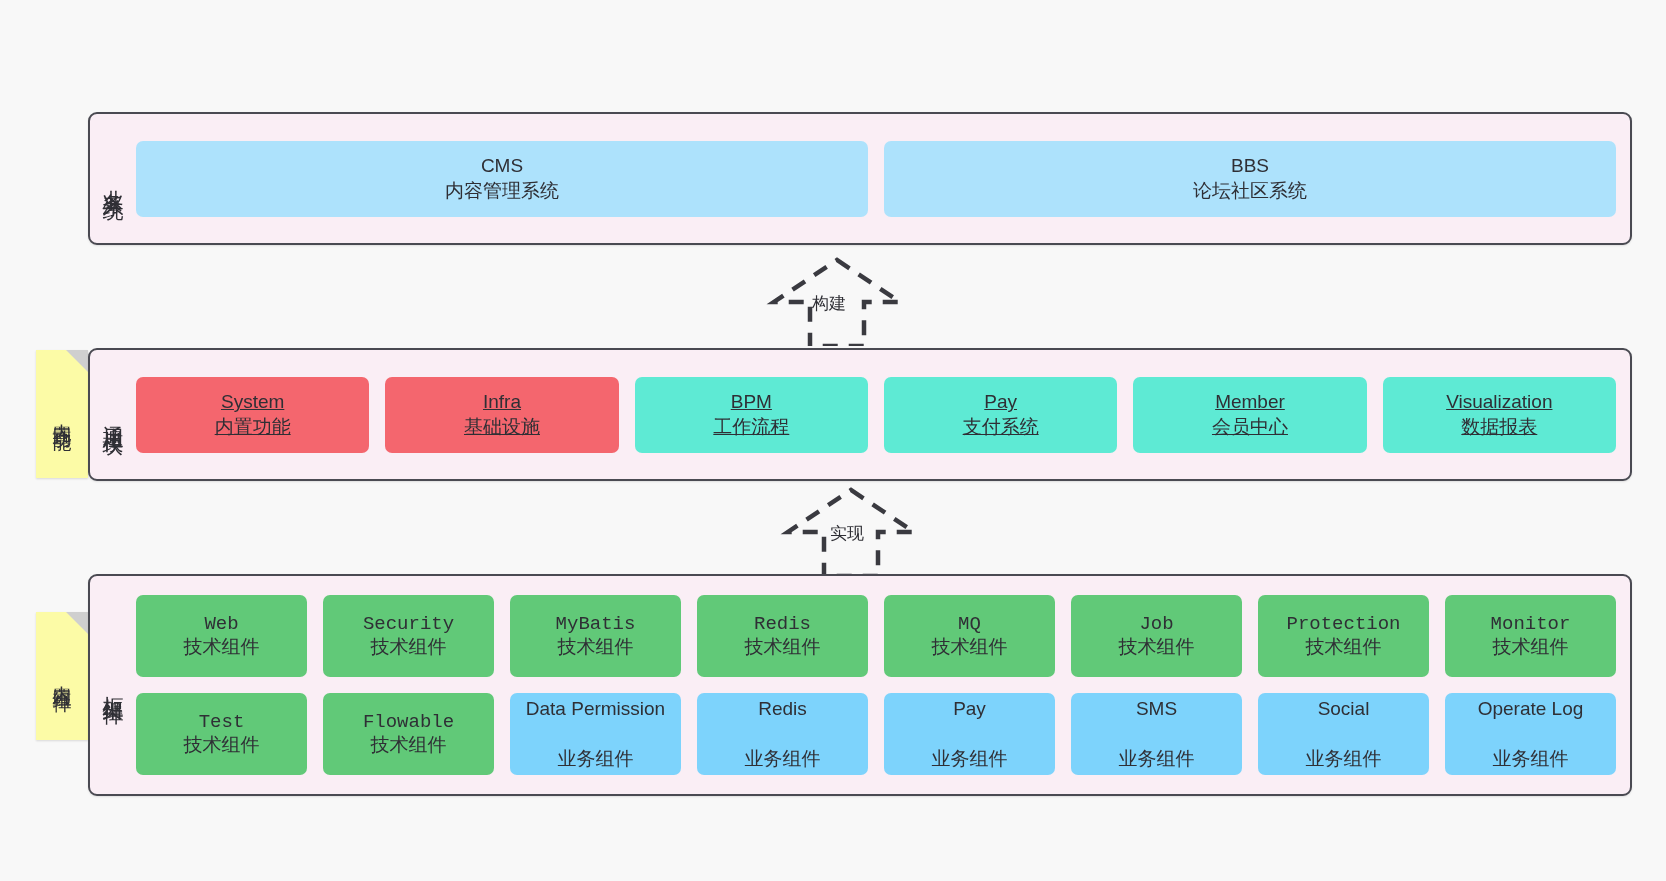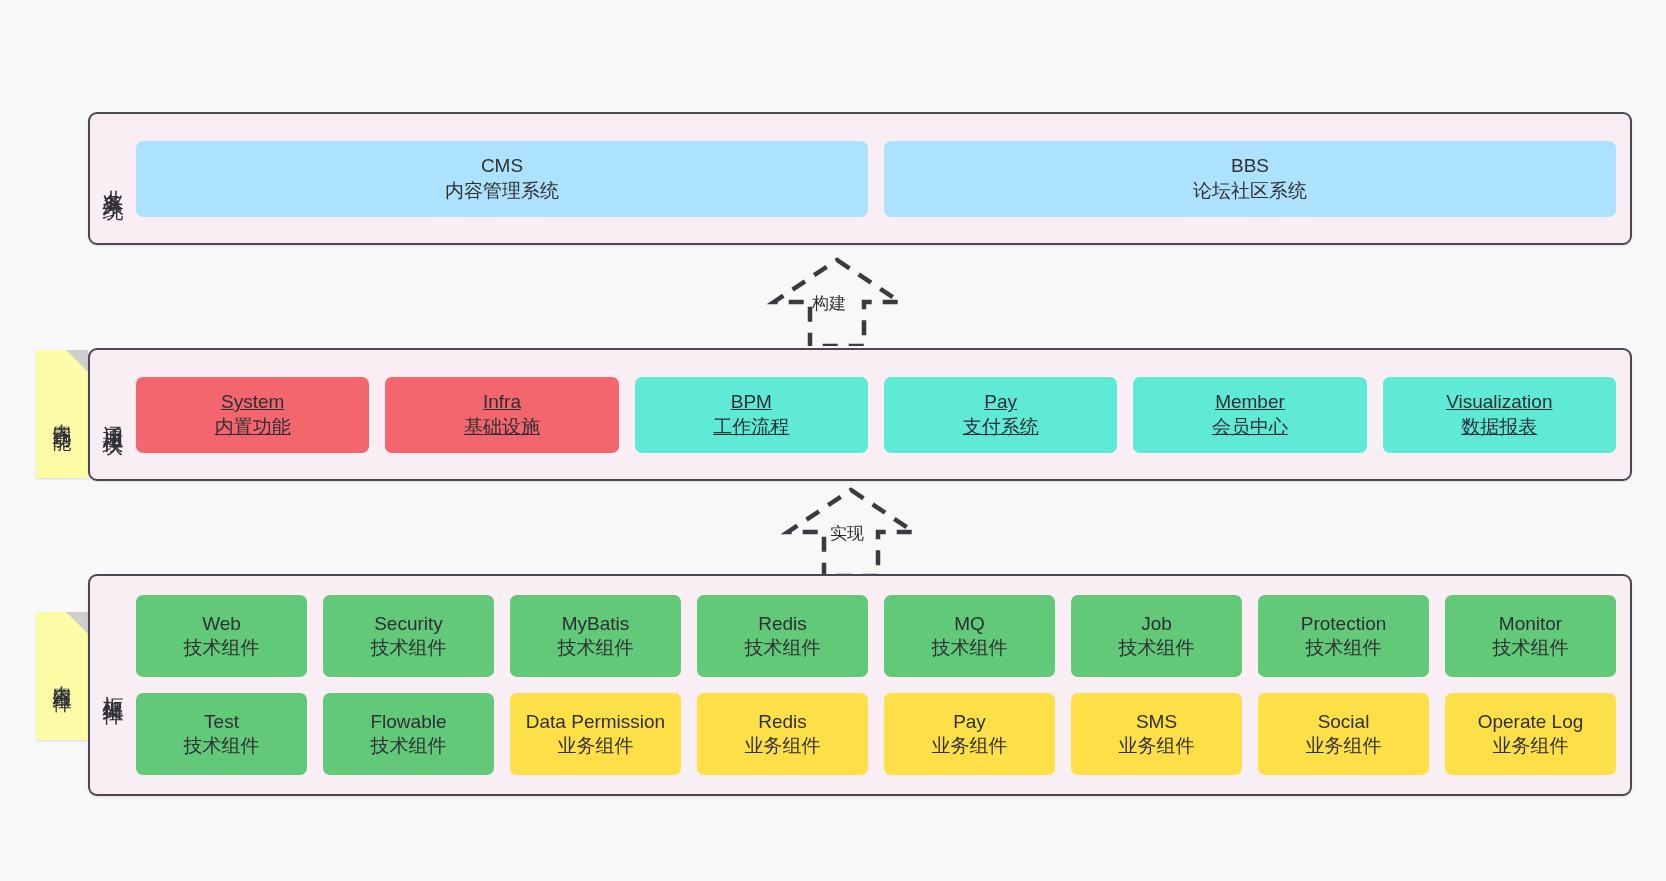--- a/index.html
+++ b/index.html
@@ -84,22 +84,22 @@
     font-size: 19px;
   }
   .card .c-cn {
     font-size: 19px;
   }
 
   
   .blue      { background: #ade2fc; }
   .red       { background: #f4666e; }
   .pink      { background: #5eead4; }
-  .green     { background: #61c978; }
-  .lightgreen{ background: #fde047; }
+  .green     { background: #61c978; font-family: Liberation Mono, monospace; }
+  .lightgreen{ background: #7dd3fc; justify-content: space-between; }
 
   
   #layer-business {
     left: 88px;  top: 112px;  width: 1544px; height: 133px;
   }
   #layer-business .card { height: 76px; }
 
   #layer-common {
     left: 88px;  top: 348px;  width: 1544px; height: 133px;
   }

